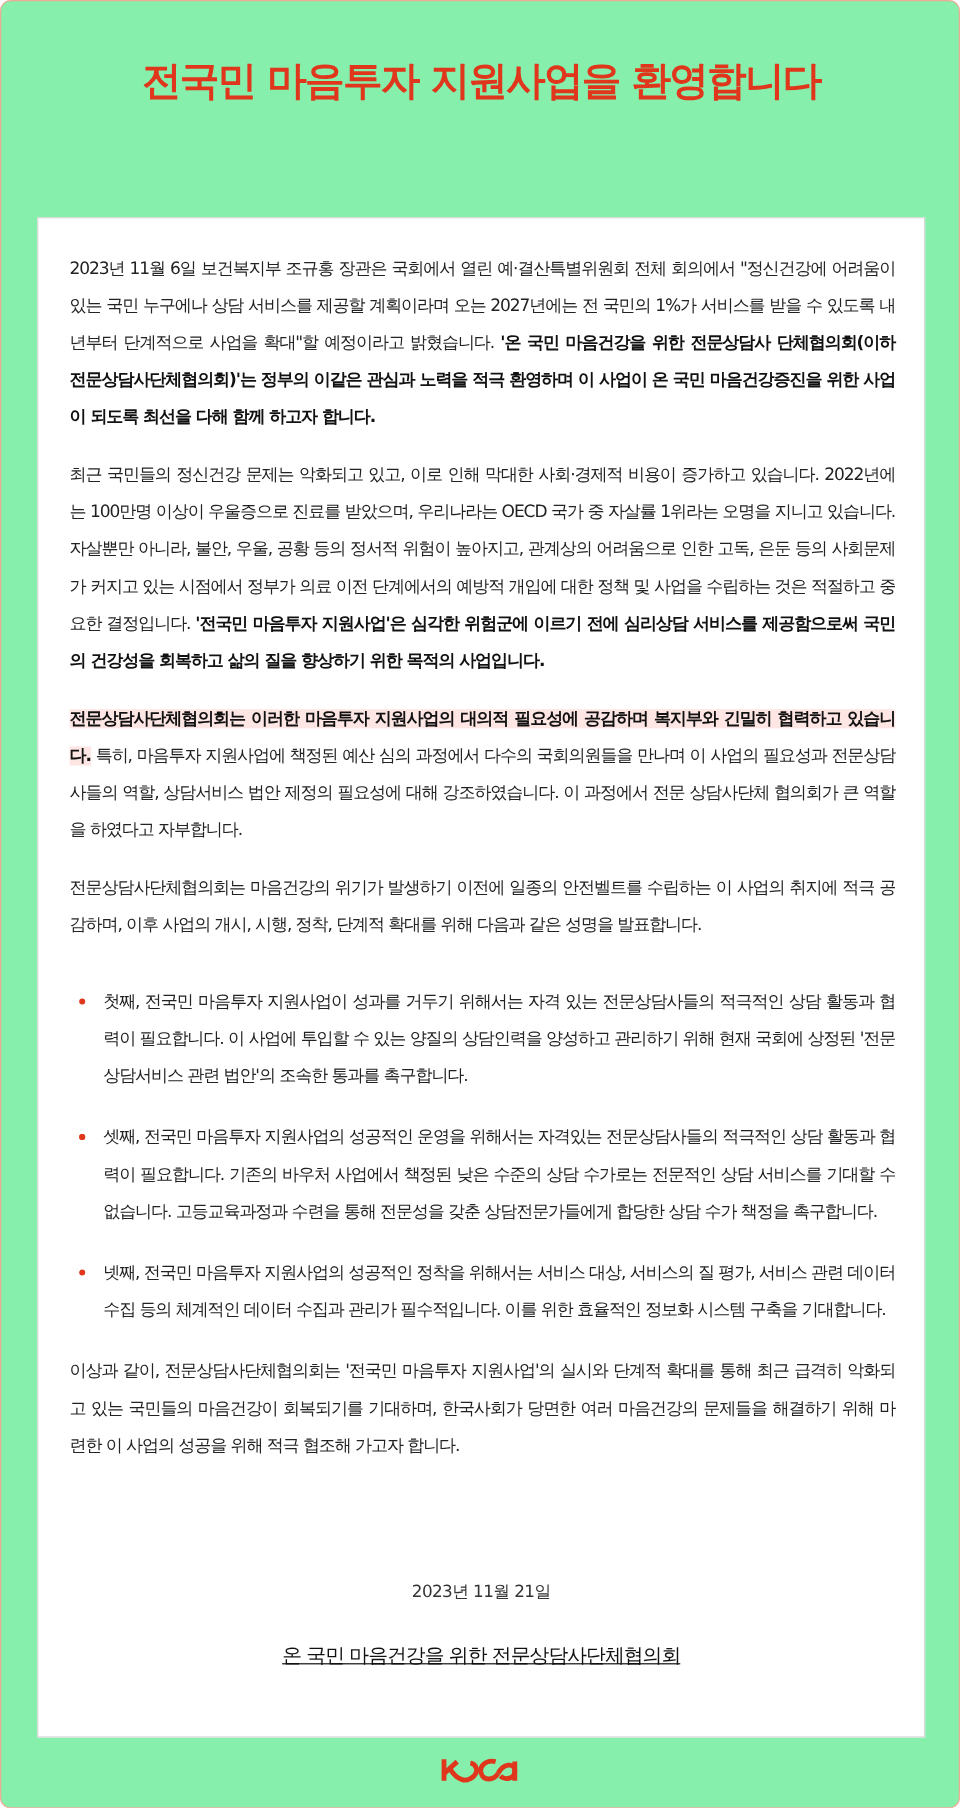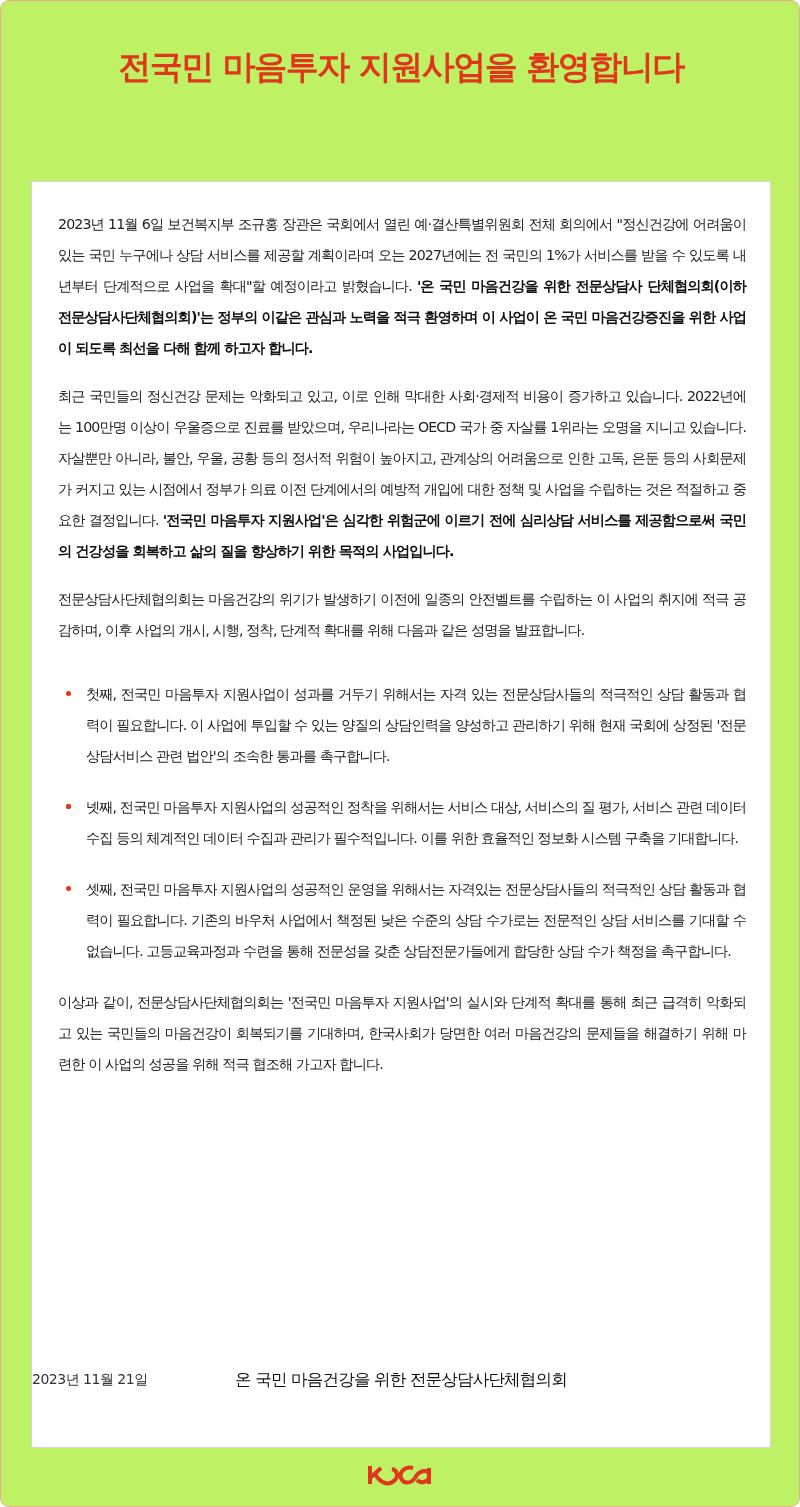--- a/index.html
+++ b/index.html
@@ -8,21 +8,21 @@
     background: #ffffff;
     font-family: "DejaVu Sans", "Liberation Sans", sans-serif;
     color: #222;
     overflow: hidden;
   }
   .frame {
     position: absolute; left: 0; top: 0;
     width: 798px; height: 1505px;
     border: 1px solid #f0aa98;
     border-radius: 9px;
-    background: #bef264;
+    background: #86efac;
   }
   .title {
     position: absolute; left: 0; top: 42px; width: 800px;
     text-align: center;
     font-size: 33px; font-weight: bold;
     color: #e0361c;
     letter-spacing: -1.5px;
     line-height: 48px;
   }
   .subtitle {
@@ -54,26 +54,26 @@
   .bullets li {
     position: relative; margin: 0 0 20px 0;
   }
   .bullet-dot {
     position: absolute; left: -20px; top: 12px;
     width: 5px; height: 5px; border-radius: 50%;
     background: #e0361c;
   }
   .closing { margin-top: 16px; }
   .date {
-    position: absolute; left: 0; top: 1189px; width: 738px;
-    text-align: left; font-size: 14px; color: #333; letter-spacing: -0.5px;
+    position: absolute; left: 0; top: 1136px; width: 738px;
+    text-align: center; font-size: 14px; color: #333; letter-spacing: -0.5px;
   }
   .org {
     position: absolute; left: 0; top: 1187px; width: 738px;
-    text-align: center; font-size: 16.5px; color: #111; letter-spacing: -0.8px;
+    text-align: center; font-size: 16.5px; color: #111; letter-spacing: -0.8px; text-decoration: underline;
   }
   .logo {
     position: absolute; left: 366px; top: 1463px; width: 66px; height: 22px;
   }
 </style>
 </head>
 <body>
 
 <div class="frame">
 
@@ -84,38 +84,41 @@
     <div class="body">
 
       <p class="para">
         <span> 2023년 11월 6일 보건복지부 조규홍 장관은 국회에서 열린 예·결산특별위원회 전체 회의에서 "정신건강에 어려움이 있는 국민 누구에나 상담 서비스를 제공할 계획이라며 오는 2027년에는 전 국민의 1%가 서비스를 받을 수 있도록 내년부터 단계적으로 사업을 확대"할 예정이라고 밝혔습니다. </span><b>'온 국민 마음건강을 위한 전문상담사 단체협의회(이하 전문상담사단체협의회)'는 정부의 이같은 관심과 노력을 적극 환영하며 이 사업이 온 국민 마음건강증진을 위한 사업이 되도록 최선을 다해 함께 하고자 합니다.</b>
       </p>
 
       <p class="para">
         <span> 최근 국민들의 정신건강 문제는 악화되고 있고, 이로 인해 막대한 사회·경제적 비용이 증가하고 있습니다. 2022년에는 100만명 이상이 우울증으로 진료를 받았으며, 우리나라는 OECD 국가 중 자살률 1위라는 오명을 지니고 있습니다. 자살뿐만 아니라, 불안, 우울, 공황 등의 정서적 위험이 높아지고, 관계상의 어려움으로 인한 고독, 은둔 등의 사회문제가 커지고 있는 시점에서 정부가 의료 이전 단계에서의 예방적 개입에 대한 정책 및 사업을 수립하는 것은 적절하고 중요한 결정입니다. </span><b>'전국민 마음투자 지원사업'은 심각한 위험군에 이르기 전에 심리상담 서비스를 제공함으로써 국민의 건강성을 회복하고 삶의 질을 향상하기 위한 목적의 사업입니다.</b>
       </p>
 
+      <p class="para">
+        <b class="hl"> 전문상담사단체협의회는 이러한 마음투자 지원사업의 대의적 필요성에 공감하며 복지부와 긴밀히 협력하고 있습니다.</b><span> 특히, 마음투자 지원사업에 책정된 예산 심의 과정에서 다수의 국회의원들을 만나며 이 사업의 필요성과 전문상담사들의 역할, 상담서비스 법안 제정의 필요성에 대해 강조하였습니다. 이 과정에서 전문 상담사단체 협의회가 큰 역할을 하였다고 자부합니다.</span>
+      </p>
 
       <p class="para"> 전문상담사단체협의회는 마음건강의 위기가 발생하기 이전에 일종의 안전벨트를 수립하는 이 사업의 취지에 적극 공감하며, 이후 사업의 개시, 시행, 정착, 단계적 확대를 위해 다음과 같은 성명을 발표합니다.</p>
 
       <ul class="bullets">
         <li>
           <span class="bullet-dot"></span>
           <span>첫째, 전국민 마음투자 지원사업이 성과를 거두기 위해서는 자격 있는 전문상담사들의 적극적인 상담 활동과 협력이 필요합니다. 이 사업에 투입할 수 있는 양질의 상담인력을 양성하고 관리하기 위해 현재 국회에 상정된 '전문상담서비스 관련 법안'의 조속한 통과를 촉구합니다.</span>
         </li>
         <li>
           <span class="bullet-dot"></span>
         </li>
         <li>
           <span class="bullet-dot"></span>
-          <span>넷째, 전국민 마음투자 지원사업의 성공적인 정착을 위해서는 서비스 대상, 서비스의 질 평가, 서비스 관련 데이터 수집 등의 체계적인 데이터 수집과 관리가 필수적입니다. 이를 위한 효율적인 정보화 시스템 구축을 기대합니다.</span>
+          <span>셋째, 전국민 마음투자 지원사업의 성공적인 운영을 위해서는 자격있는 전문상담사들의 적극적인 상담 활동과 협력이 필요합니다. 기존의 바우처 사업에서 책정된 낮은 수준의 상담 수가로는 전문적인 상담 서비스를 기대할 수 없습니다. 고등교육과정과 수련을 통해 전문성을 갖춘 상담전문가들에게 합당한 상담 수가 책정을 촉구합니다.</span>
         </li>
         <li>
           <span class="bullet-dot"></span>
-          <span>셋째, 전국민 마음투자 지원사업의 성공적인 운영을 위해서는 자격있는 전문상담사들의 적극적인 상담 활동과 협력이 필요합니다. 기존의 바우처 사업에서 책정된 낮은 수준의 상담 수가로는 전문적인 상담 서비스를 기대할 수 없습니다. 고등교육과정과 수련을 통해 전문성을 갖춘 상담전문가들에게 합당한 상담 수가 책정을 촉구합니다.</span>
+          <span>넷째, 전국민 마음투자 지원사업의 성공적인 정착을 위해서는 서비스 대상, 서비스의 질 평가, 서비스 관련 데이터 수집 등의 체계적인 데이터 수집과 관리가 필수적입니다. 이를 위한 효율적인 정보화 시스템 구축을 기대합니다.</span>
         </li>
       </ul>
 
       <p class="para closing">이상과 같이, 전문상담사단체협의회는 '전국민 마음투자 지원사업'의 실시와 단계적 확대를 통해 최근 급격히 악화되고 있는 국민들의 마음건강이 회복되기를 기대하며, 한국사회가 당면한 여러 마음건강의 문제들을 해결하기 위해 마련한 이 사업의 성공을 위해 적극 협조해 가고자 합니다.</p>
     </div>
 
     <div class="date">2023년 11월 21일</div>
     <div class="org">온 국민 마음건강을 위한 전문상담사단체협의회</div>
   </div>
 

